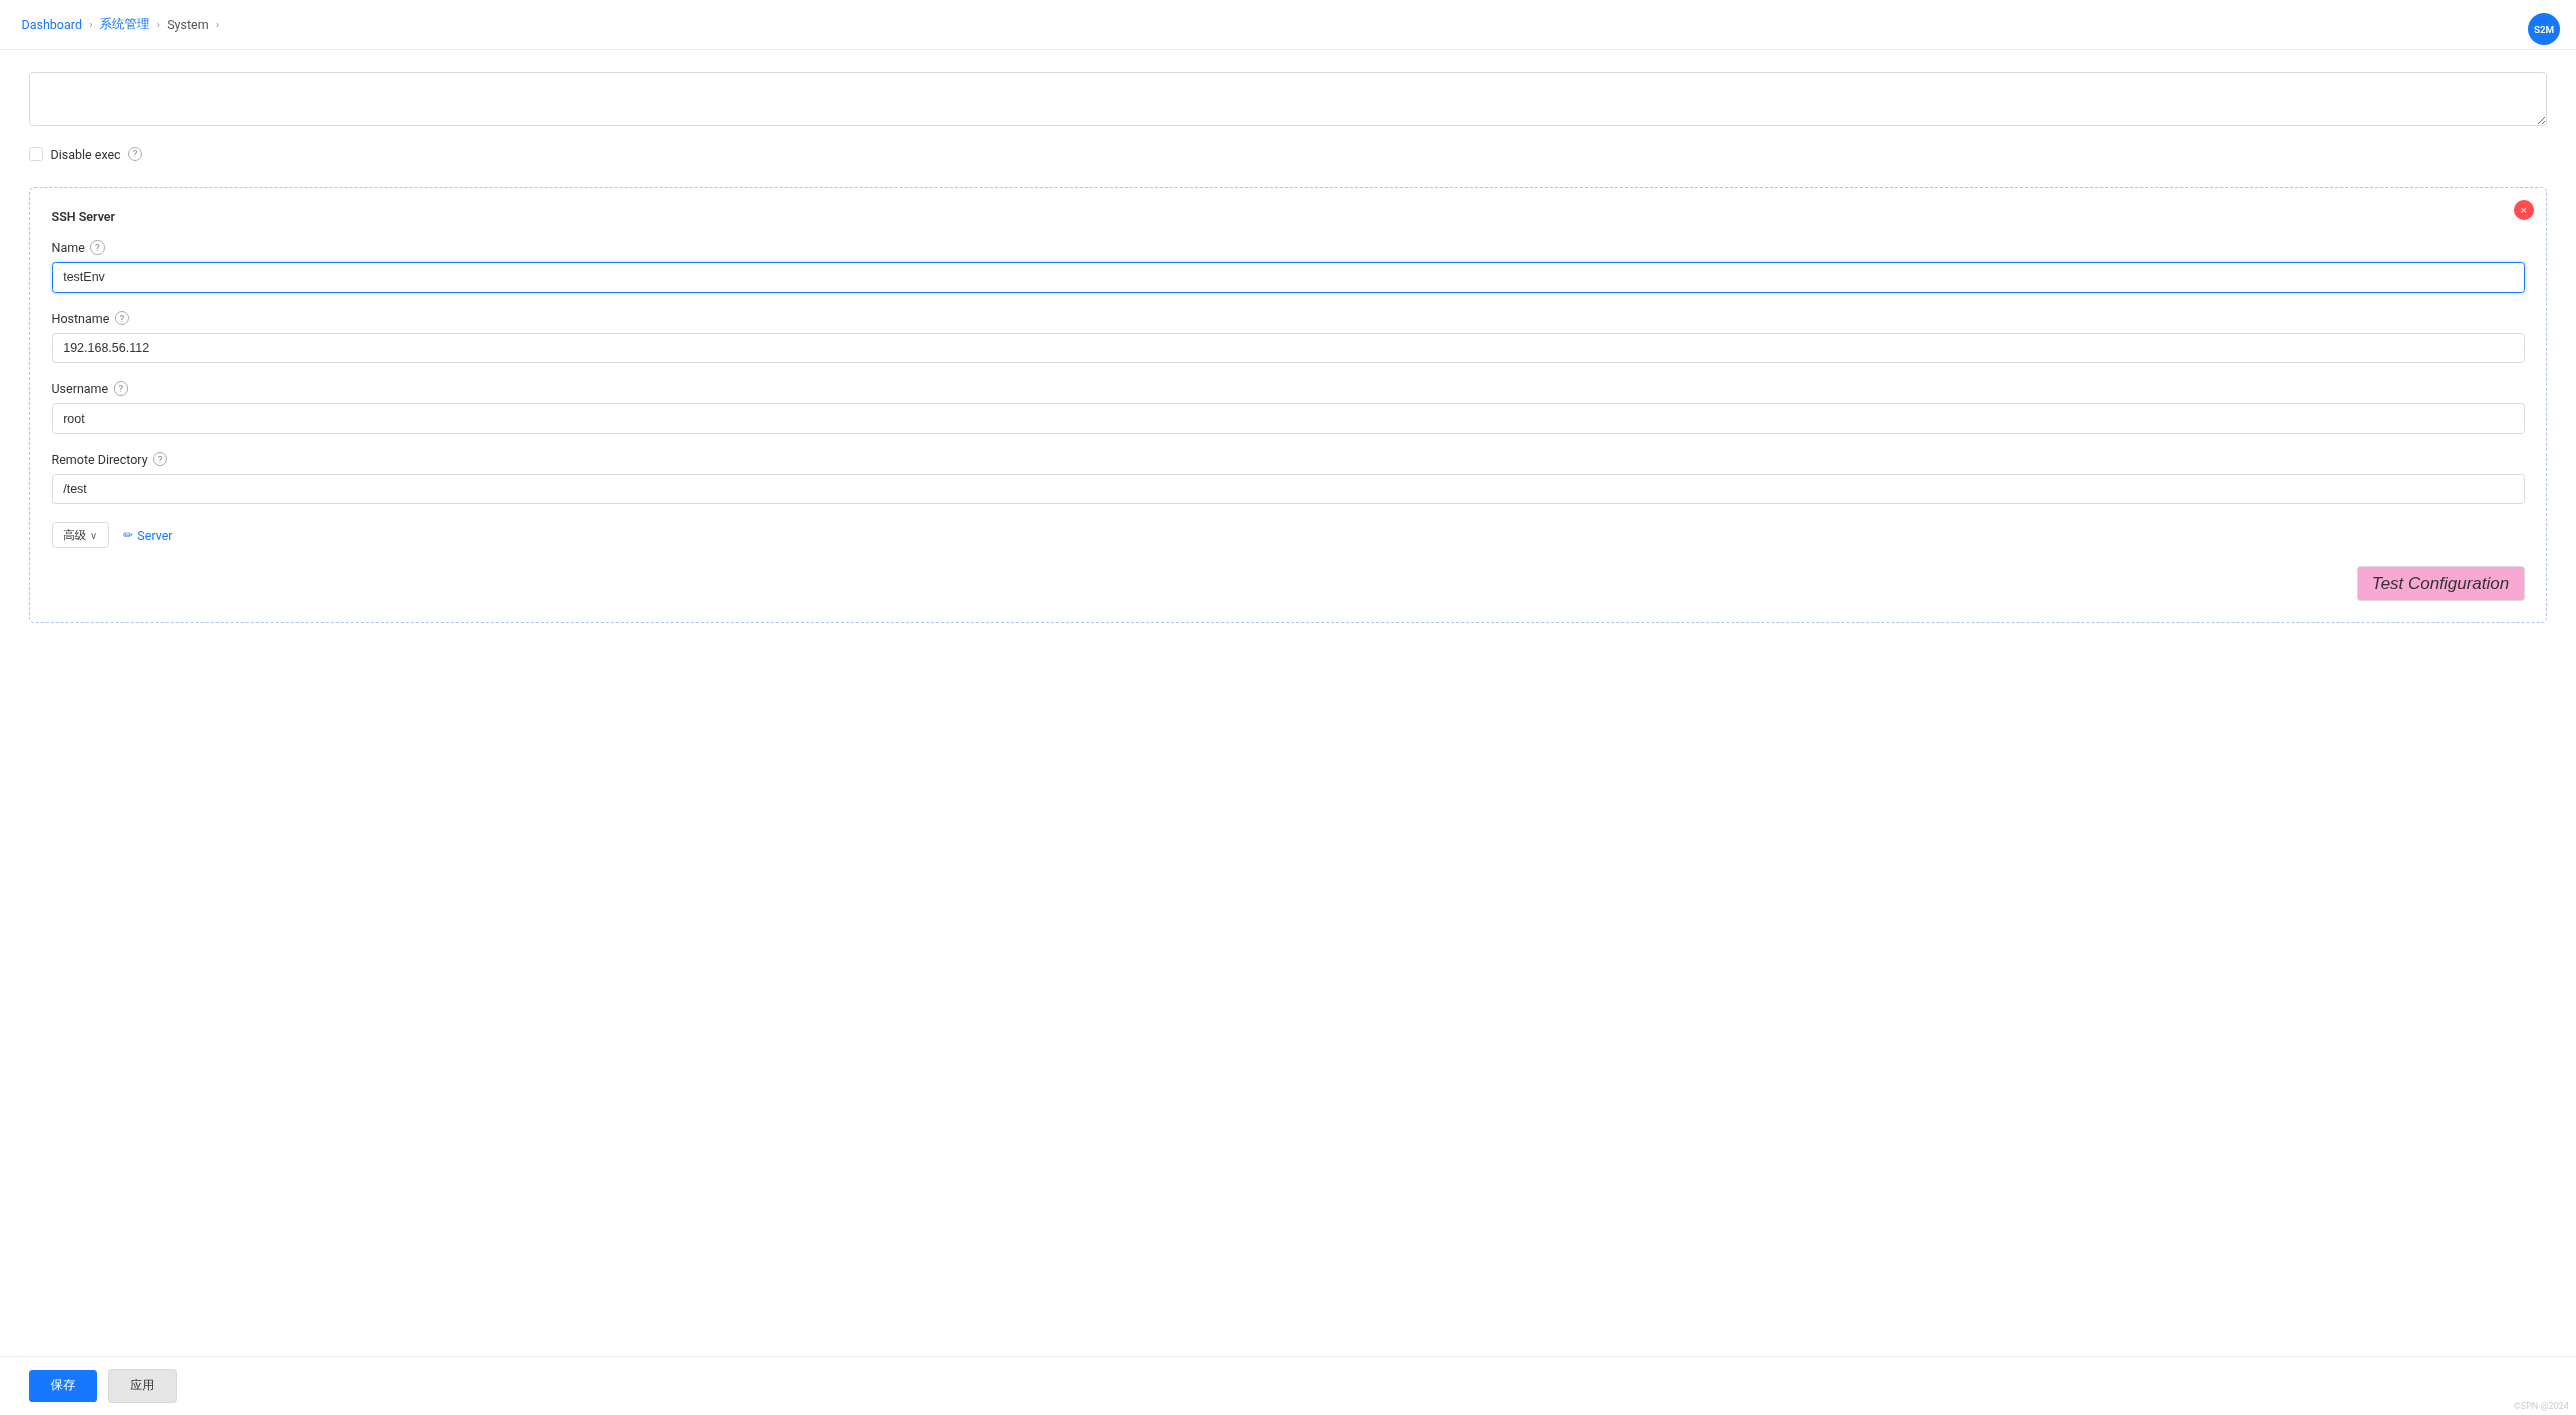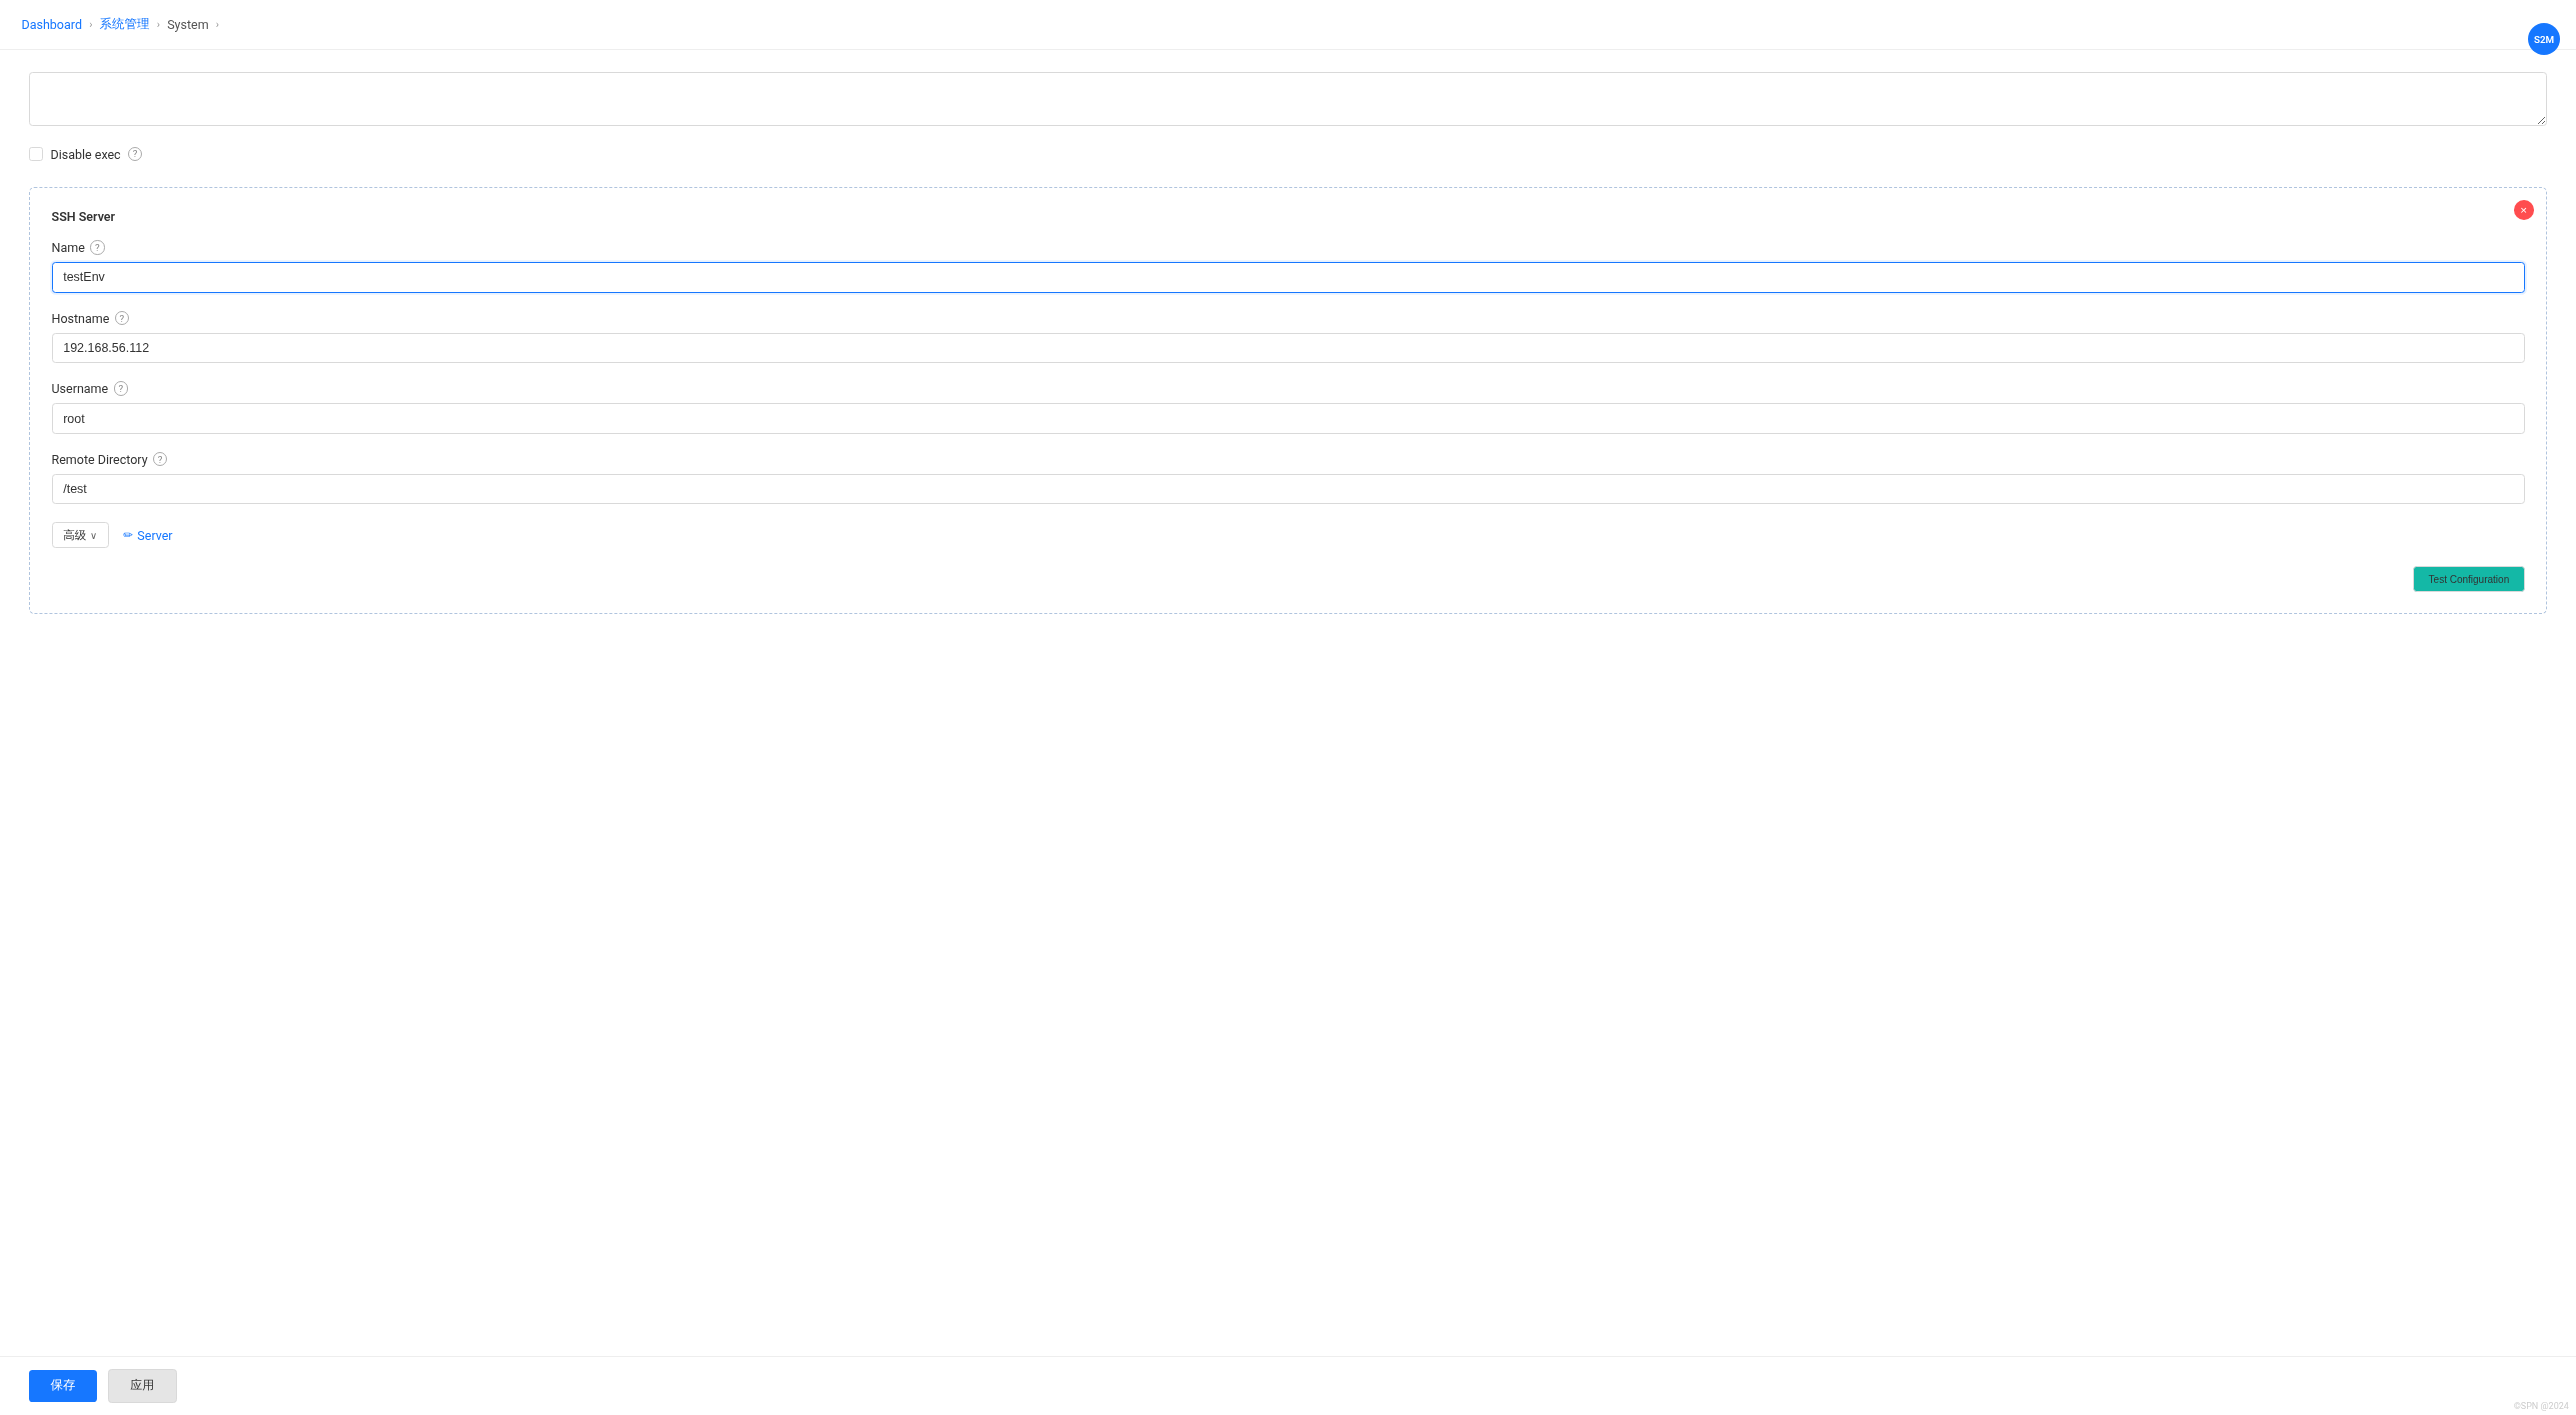--- a/index.html
+++ b/index.html
@@ -221,24 +221,25 @@
     .test-config-row {
       display: flex;
       justify-content: flex-end;
       margin-top: 7.2px;
     }
 
     .test-config-btn {
       padding: 6.3px 14.3px;
       border: 0.9px solid #d9d9d9;
       border-radius: 3.6px;
-      background: #14b8a6;
-      font-size: 10px;
-      color: #333;
-      cursor: pointer;
+      background: #f9a8d4;
+      font-size: 17px;
+      color: #333;
+      cursor: pointer;
+      font-style: italic;
     }
 
     
     .bottom-bar {
       position: fixed;
       bottom: 0;
       left: 0;
       right: 0;
       background: #fff;
       border-top: 0.9px solid #eee;
@@ -265,21 +266,21 @@
       color: #333;
       border: 0.9px solid #d9d9d9;
       border-radius: 3.6px;
       font-size: 12px;
       cursor: pointer;
     }
 
     
     .avatar-badge {
       position: fixed;
-      top: 23px;
+      top: 13px;
       right: 16px;
       width: 32px;
       height: 32px;
       border-radius: 50%;
       background: #1677ff;
       color: #fff;
       font-size: 9.8px;
       font-weight: 600;
       display: flex;
       align-items: center;

